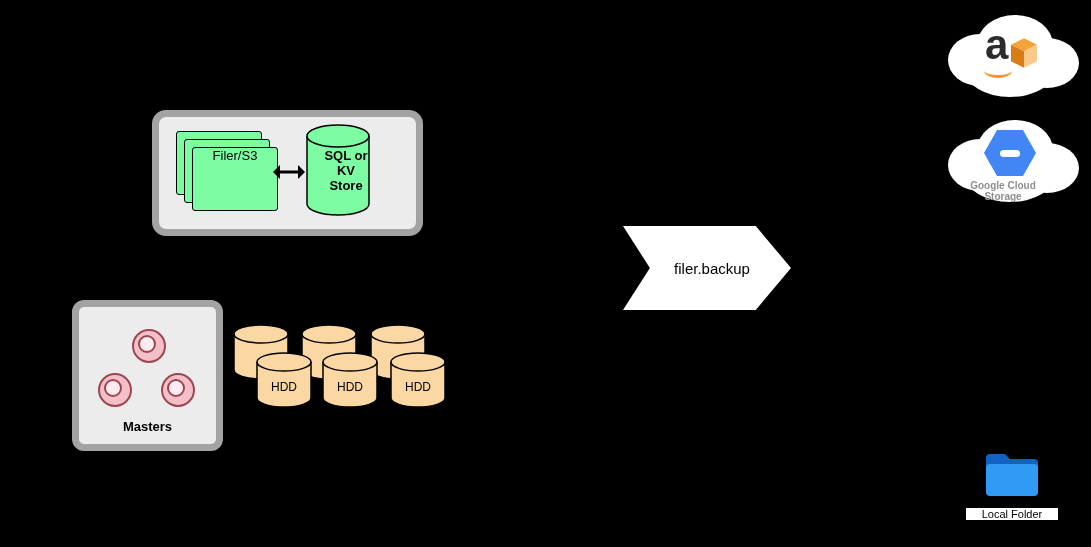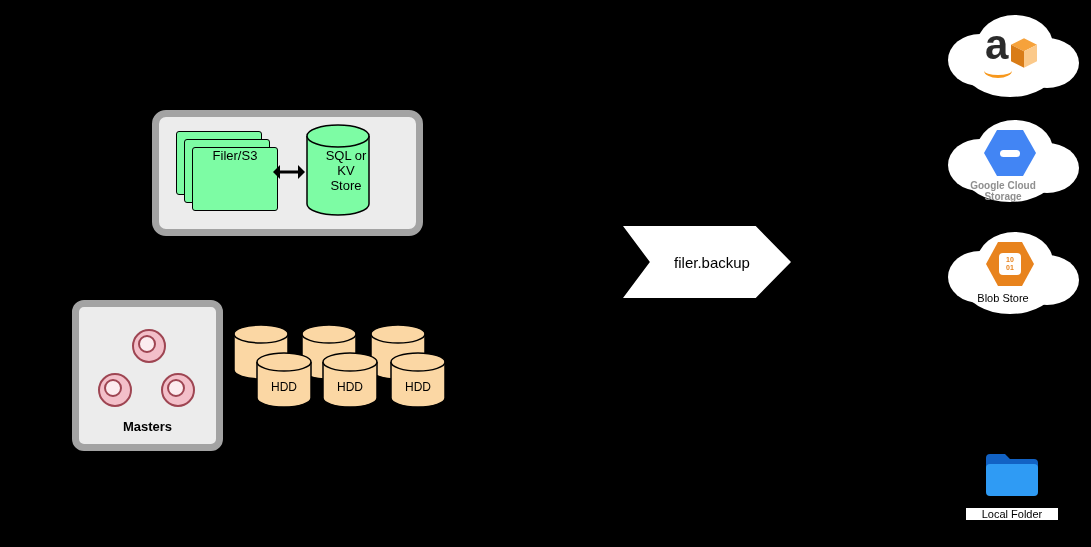--- a/index.html
+++ b/index.html
@@ -18,21 +18,21 @@
     position:absolute;width:84px;height:62px;background:#7dfca4;
     border:1px solid #000;border-radius:3px;
   }
   .s1{left:176px;top:131px;}
   .s2{left:184px;top:139px;}
   .s3{left:192px;top:147px;display:flex;align-items:flex-start;justify-content:center;font-size:13px;}
   .lr-arrow{left:272px;top:162px;width:34px;height:20px;}
   .cyl-green{left:306px;top:124px;width:64px;height:92px;}
   .cyl-green .cyl-label{
     position:absolute;left:16px;right:0;top:24px;text-align:center;
-    font-weight:normal;font-size:13px;line-height:15px;
+    font-weight:bold;font-size:13px;line-height:15px;
   }
   
   .masters-box{left:72px;top:300px;width:137px;height:137px;border-radius:12px;}
   .donut{
     position:absolute;width:30px;height:30px;border-radius:50%;
     background:#f3bfc9;border:2px solid #9e4552;
   }
   .donut .hole{
     position:absolute;left:4px;top:4px;width:14px;height:14px;border-radius:50%;
     background:#fcecef;border:2px solid #9e4552;
@@ -43,21 +43,21 @@
     font-weight:bold;font-size:13px;
   }
   
   .cyl-sm{width:56px;height:58px;}
   .cyl-sm .cyl-label{
     position:absolute;left:0;right:0;top:28px;text-align:center;
     font-weight:normal;font-size:12px;
   }
   
   .backup-ribbon{
-    left:623px;top:226px;width:168px;height:72px;background:#fff;
+    left:623px;top:226px;width:168px;height:84px;background:#fff;
     clip-path:polygon(0 0,79% 0,100% 50%,79% 100%,0 100%,16% 50%);
     display:flex;align-items:center;justify-content:center;
     padding-left:10px;box-sizing:border-box;font-size:15px;
   }
   
   .cloud{position:absolute;left:935px;width:152px;height:100px;}
   .cloud svg.cloud-shape{position:absolute;left:0;top:0;width:152px;height:100px;}
   .cloud-label{
     position:absolute;left:0;right:16px;text-align:center;font-size:11px;color:#000;
   }
@@ -211,35 +211,20 @@
       <ellipse cx="80" cy="40" rx="38" ry="30" fill="#fff"></ellipse>
       <ellipse cx="112" cy="58" rx="32" ry="25" fill="#fff"></ellipse>
       <ellipse cx="75" cy="65" rx="45" ry="27" fill="#fff"></ellipse>
     </svg>
     <div class="gc-icon hex">
       <div class="gc-bar"></div>
     </div>
     <div class="cloud-label gc-label">Google Cloud Storage</div>
   </div>
 
-  <div class="cloud" style="top:222px;">
-    <svg class="cloud-shape" viewBox="0 0 152 100">
-      <ellipse cx="45" cy="55" rx="32" ry="26" fill="#fff"></ellipse>
-      <ellipse cx="80" cy="40" rx="38" ry="30" fill="#fff"></ellipse>
-      <ellipse cx="112" cy="58" rx="32" ry="25" fill="#fff"></ellipse>
-      <ellipse cx="75" cy="65" rx="45" ry="27" fill="#fff"></ellipse>
-    </svg>
-    <div class="blob-icon hex">
-      <div class="blob-inner">
-        <span>10</span>
-        <span>01</span>
-      </div>
-    </div>
-    <div class="cloud-label blob-label">Blob Store</div>
-  </div>
 
 
   <div class="abs folder-wrap">
     <svg width="58" height="54" viewBox="0 0 58 54">
       <path d="M3 12 q0-4 4-4 h15 l5 5 h24 q4 0 4 4 v5 H3 Z" fill="#1262c4"></path>
       <rect x="3" y="18" width="52" height="32" rx="4" fill="#2f9bf4"></rect>
     </svg>
     <br>
     <span class="folder-label">Local Folder</span>
   </div>

